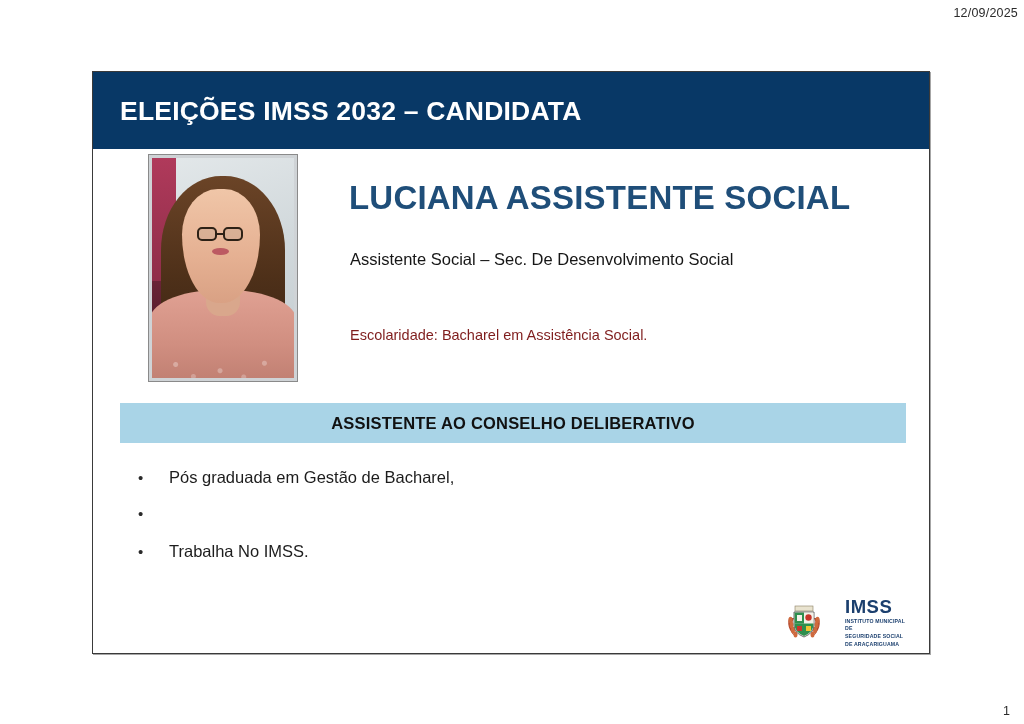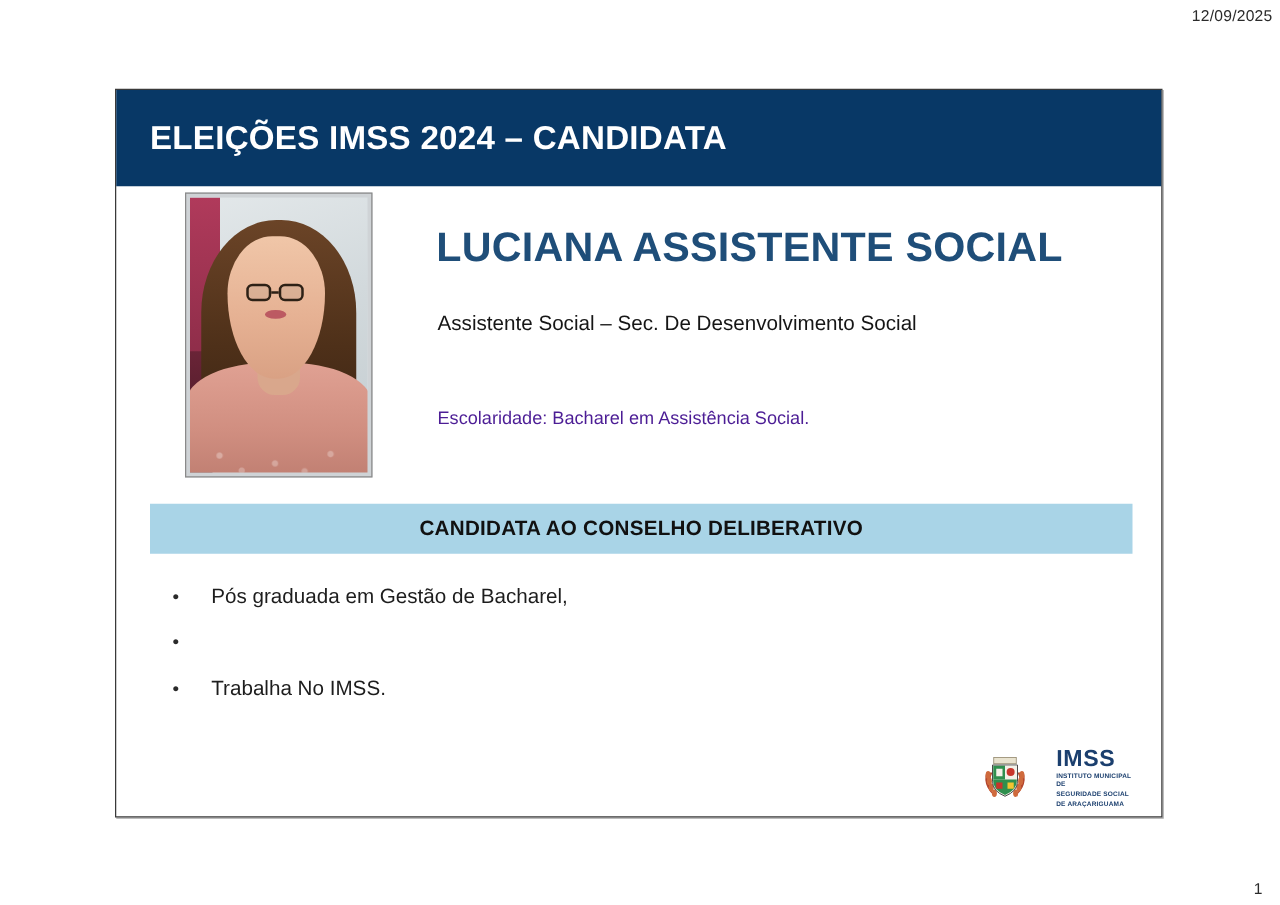--- a/index.html
+++ b/index.html
@@ -178,21 +178,21 @@
     top: 217px;
     font-size: 16px;
     color: #1d1d1d;
     white-space: nowrap;
   }
   .candidate-education {
     position: absolute;
     left: 257px;
     top: 255px;
     font-size: 14.5px;
-    color: #4c1d95;
+    color: #7f1d1d;
     white-space: nowrap;
   }
 
   
   .council-banner {
     position: absolute;
     left: 27px;
     top: 331px;
     width: 786px;
     height: 40px;
@@ -272,21 +272,21 @@
   }
 </style>
 </head>
 <body>
 
 <div class="doc-date">12/09/2025</div>
 
 <div class="slide">
 
   <div class="slide-header">
-    <div class="slide-header-title">ELEIÇÕES IMSS 2024 – CANDIDATA</div>
+    <div class="slide-header-title">ELEIÇÕES IMSS 2032 – CANDIDATA</div>
   </div>
 
   <div class="photo-frame">
     <div class="photo-inner">
       <div class="ph-wall"></div>
       <div class="ph-doorstrip"></div>
       <div class="ph-doorstrip2"></div>
       <div class="ph-knob"></div>
       <div class="ph-hair"></div>
       <div class="ph-body">
@@ -302,21 +302,21 @@
         <div class="ph-lips"></div>
       </div>
     </div>
   </div>
 
   <div class="candidate-name">LUCIANA ASSISTENTE SOCIAL</div>
   <div class="candidate-role">Assistente Social – Sec. De Desenvolvimento Social</div>
   <div class="candidate-education">Escolaridade: Bacharel em Assistência Social.</div>
 
   <div class="council-banner">
-    <span class="council-banner-text">CANDIDATA AO CONSELHO DELIBERATIVO</span>
+    <span class="council-banner-text">ASSISTENTE AO CONSELHO DELIBERATIVO</span>
   </div>
 
   <div class="bullet-list">
 
     <div class="bullet-row">
       <span class="bullet-dot">•</span>
       <span class="bullet-text">Pós graduada em Gestão de Bacharel,</span>
     </div>
 
     <div class="bullet-row">

